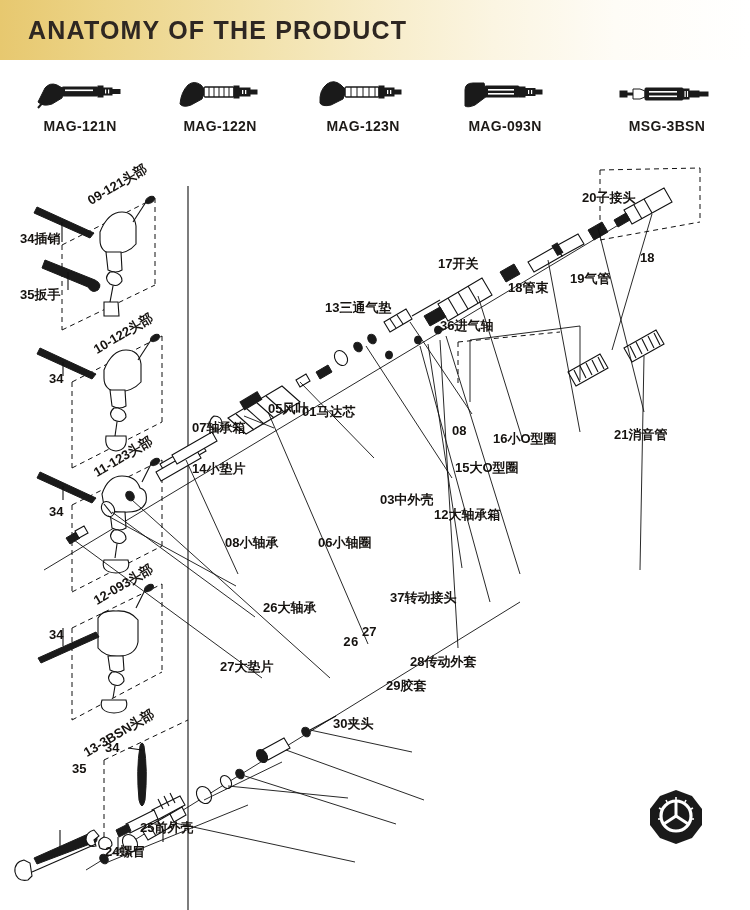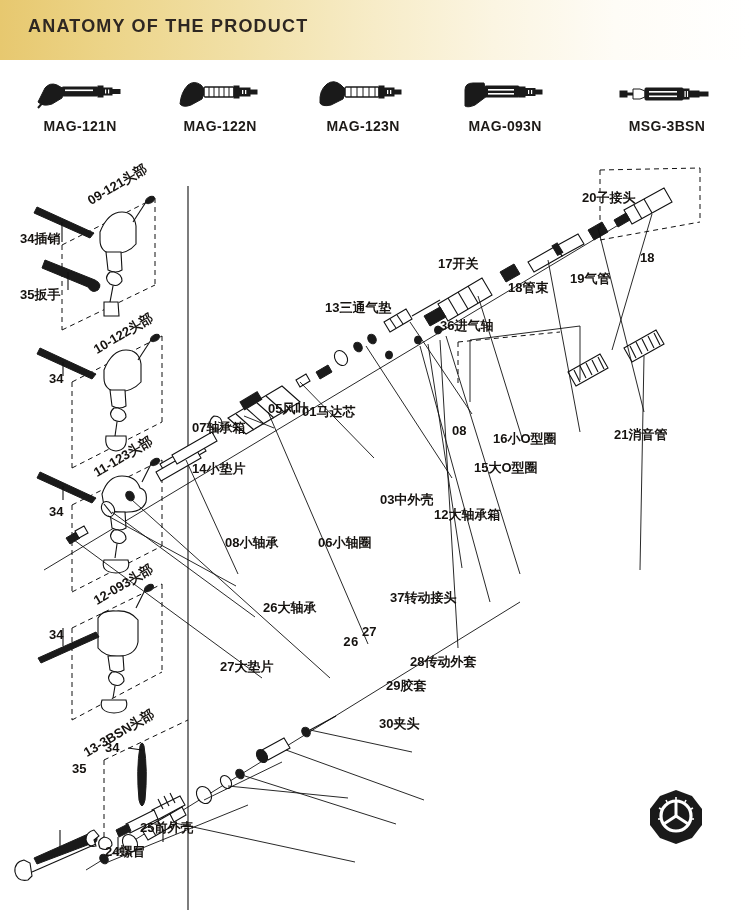--- a/index.html
+++ b/index.html
@@ -19,21 +19,21 @@
   
   #header-band {
     position: absolute; left: 0; top: 0;
     width: 750px; height: 60px;
     background: linear-gradient(to right,
         #e7c86f 0%, #ecd488 14%, #f1e0a7 32%,
         #f7ecc8 50%, #fbf5e2 66%, #fefcf6 82%, #ffffff 100%);
   }
   #header-title {
     position: absolute; left: 28px; top: 16px;
-    font-size: 18px;
+    font-size: 25px;
     font-weight: bold;
     letter-spacing: 1.2px;
     color: #2e2722;
     font-family: "Liberation Sans", "DejaVu Sans", sans-serif;
   }
 
   
   #model-strip {
     position: absolute; left: 0; top: 62px;
     width: 750px; height: 88px;
@@ -454,28 +454,28 @@
 <div class="lbl" style="left:302px; top:405px;">01马达芯</div>
 <div class="lbl" style="left:325px; top:301px;">13三通气垫</div>
 <div class="lbl" style="left:440px; top:319px;">36进气轴</div>
 <div class="lbl" style="left:438px; top:257px;">17开关</div>
 <div class="lbl" style="left:508px; top:281px;">18管束</div>
 <div class="lbl" style="left:570px; top:272px;">19气管</div>
 <div class="lbl" style="left:640px; top:251px;">18</div>
 <div class="lbl" style="left:582px; top:191px;">20子接头</div>
 <div class="lbl" style="left:452px; top:424px;">08</div>
 <div class="lbl" style="left:434px; top:508px;">12大轴承箱</div>
-<div class="lbl" style="left:430px; top:461px;padding-left:44px;">15大O型圈</div>
+<div class="lbl" style="left:455px; top:461px;">15大O型圈</div>
 <div class="lbl" style="left:493px; top:432px;">16小O型圈</div>
 <div class="lbl" style="left:614px; top:428px;">21消音管</div>
 <div class="lbl" style="left:220px; top:660px;">27大垫片</div>
 <div class="lbl" style="left:263px; top:601px;">26大轴承</div>
 <div class="lbl" style="left:343px; top:636px;font-family:Liberation Mono, monospace;">26</div>
 <div class="lbl" style="left:362px; top:625px;">27</div>
-<div class="lbl" style="left:333px; top:717px;margin-left:46px;">30夹头</div>
+<div class="lbl" style="left:333px; top:717px;">30夹头</div>
 <div class="lbl" style="left:386px; top:679px;">29胶套</div>
 <div class="lbl" style="left:410px; top:655px;">28传动外套</div>
 <div class="lbl" style="left:390px; top:591px;">37转动接头</div>
 
 <div id="brand-logo">
   <svg width="56" height="56" viewBox="0 0 56 56">
     <polygon points="28,1 44,7 54,20 54,36 44,49 28,55 12,49 2,36 2,20 12,7" fill="#1a1a1a"></polygon>
     <circle cx="28" cy="27" r="15" fill="none" stroke="#fff" stroke-width="3.2"></circle>
     <g stroke="#fff" stroke-width="3" stroke-linecap="butt">
       <line x1="28" y1="13" x2="28" y2="27"></line>

